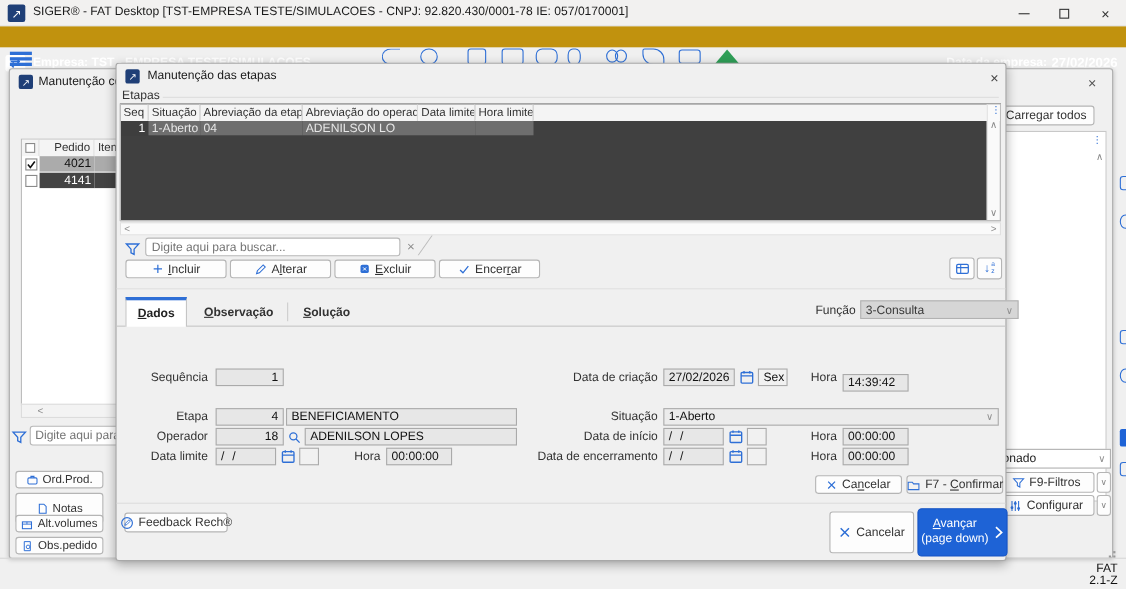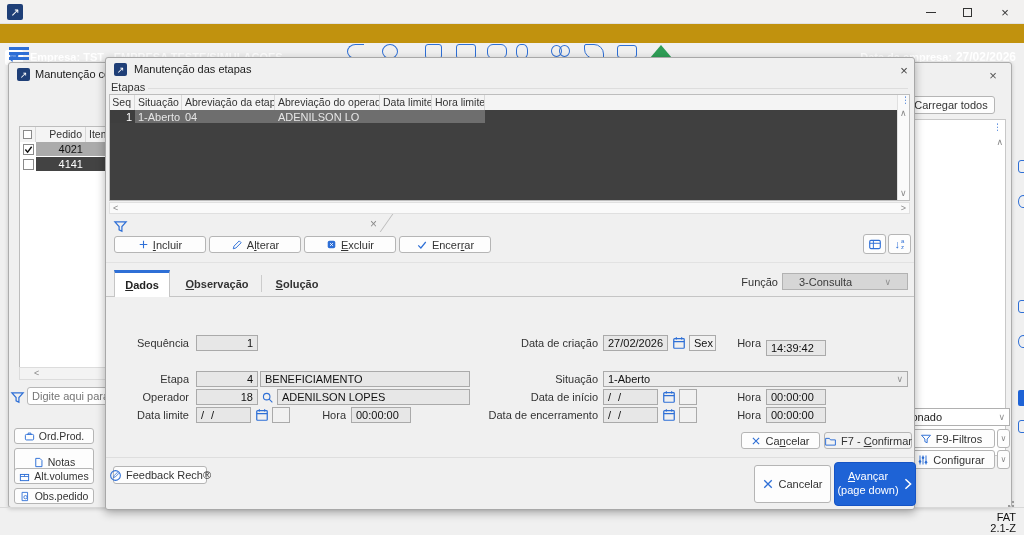--- a/index.html
+++ b/index.html
@@ -19,20 +19,21 @@
 u{text-decoration:underline}
 .winborder{border:1px solid #adadad;border-radius:3px;background:#f0f0f0;box-shadow:0 1px 4px rgba(0,0,0,.18)}
 .ico{display:inline-flex;align-items:center;justify-content:center}
 .tbico{width:17px;height:15px;border:1.6px solid #2e6fd6;border-radius:3px}
 </style>
 </head>
 <body>
 
 <div class="abs flex" style="left:0;top:0;width:1024px;height:24px;background:#f2f1f0;border-bottom:1px solid #e2e2e2">
   <span class="abs ico" style="left:7px;top:4px;width:16px;height:16px;background:#1f3f77;border-radius:2px;color:#fff;font-size:11px">↗</span>
+  <span class="abs" style="left:30px;top:5px;color:#1a1a1a">SIGER® - FAT Desktop [TST-EMPRESA TESTE/SIMULACOES - CNPJ: 92.820.430/0001-78 IE: 057/0170001]</span>
   <span class="abs ico" style="left:912px;top:0;width:37px;height:24px">
       <span style="width:10px;border-top:1px solid #333"></span>
     </span>
   <span class="abs ico" style="left:949px;top:0;width:37px;height:24px">
       <span style="width:9px;height:9px;border:1px solid #333"></span>
     </span>
   <span class="abs ico" style="left:986px;top:0;width:38px;height:24px;color:#333;font-size:13px">×</span>
 </div>
 
 <div class="abs flex" style="left:0;top:24px;width:1024px;height:19px;background:#c1920e;color:#fff;font-weight:bold">
@@ -231,20 +232,21 @@
   <div class="abs flex" style="left:3px;top:144px;width:801px;height:12px;background:#fafafa;border:1px solid #e0e0e0;justify-content:space-between;padding:0 3px">
     <span class="scrl">&lt;</span>
     <span class="scrl">&gt;</span>
   </div>
 
   <span class="abs ico" style="left:6px;top:160px;width:16px;height:16px">
       <svg width="15" height="15" viewBox="0 0 16 16">
         <path d="M2 3h12l-4.5 5v5l-3-1.5V8z" fill="none" stroke="#2e6fd6" stroke-width="1.3"></path>
       </svg>
     </span>
+  <input class="abs" style="left: 26px; top: 158px; width: 232px; height: 17px; border: 1px solid rgb(183, 183, 183); border-radius: 3px; padding: 0px 5px; font: 11px &quot;Liberation Sans&quot;, sans-serif; color: rgb(85, 85, 85); outline: none;" placeholder="Digite aqui para buscar...">
   <span class="abs" style="left:264px;top:159px;color:#8a8a8a;font-size:12px">×</span>
   <span class="abs" style="left:280px;top:156px;width:14px;height:18px;border-left:1px solid #bbb;transform:skewX(-35deg)"></span>
 
   <div class="btn abs" style="left:8px;top:178px;width:92px;height:17px">
       <span class="ico">
         <svg width="11" height="11" viewBox="0 0 16 16">
           <path d="M8 2.5v11M2.5 8h11" stroke="#2e6fd6" stroke-width="1.6"></path>
         </svg>
       </span>
       <span><u>I</u>ncluir</span>
@@ -299,21 +301,21 @@
       <span><u>O</u>bservação</span>
     </div>
   <span class="abs" style="left:155px;top:217px;height:17px;border-left:1px solid #ccc"></span>
   <div class="abs flex" style="left:160px;top:214px;width:62px;height:24px;justify-content:center;font-weight:bold;color:#333">
       <span><u>S</u>olução</span>
     </div>
   <div class="abs" style="left:0;top:238px;width:8px;border-top:1px solid #c5c5c5"></div>
   <div class="abs" style="left:64px;top:238px;width:744px;border-top:1px solid #c5c5c5"></div>
 
   <span class="abs lbl" style="left:620px;top:215px;width:52px;height:17px">Função</span>
-  <div class="abs flex" style="left:676px;top:215px;width:126px;height:17px;background:#d6d6d6;border:1px solid #b2b2b2;padding:0 16px;color:#3a3a3a">
+  <div class="abs flex" style="left:676px;top:215px;width:144px;height:17px;background:#d6d6d6;border:1px solid #b2b2b2;padding:0 4px;color:#3a3a3a">
       <span>3-Consulta</span>
       <span class="combo-ch">∨</span>
     </div>
 
   <span class="abs lbl" style="left:0;top:277px;width:83px;height:16px">Sequência</span>
   <div class="abs inp r" style="left:90px;top:277px;width:62px;height:16px">1</div>
   <span class="abs lbl" style="left:360px;top:277px;width:132px;height:16px">Data de criação</span>
   <div class="abs inp" style="left:497px;top:277px;width:65px;height:16px">27/02/2026</div>
   <span class="abs ico" style="left:564px;top:277px;width:17px;height:16px">
       <svg width="14" height="14" viewBox="0 0 16 16">

